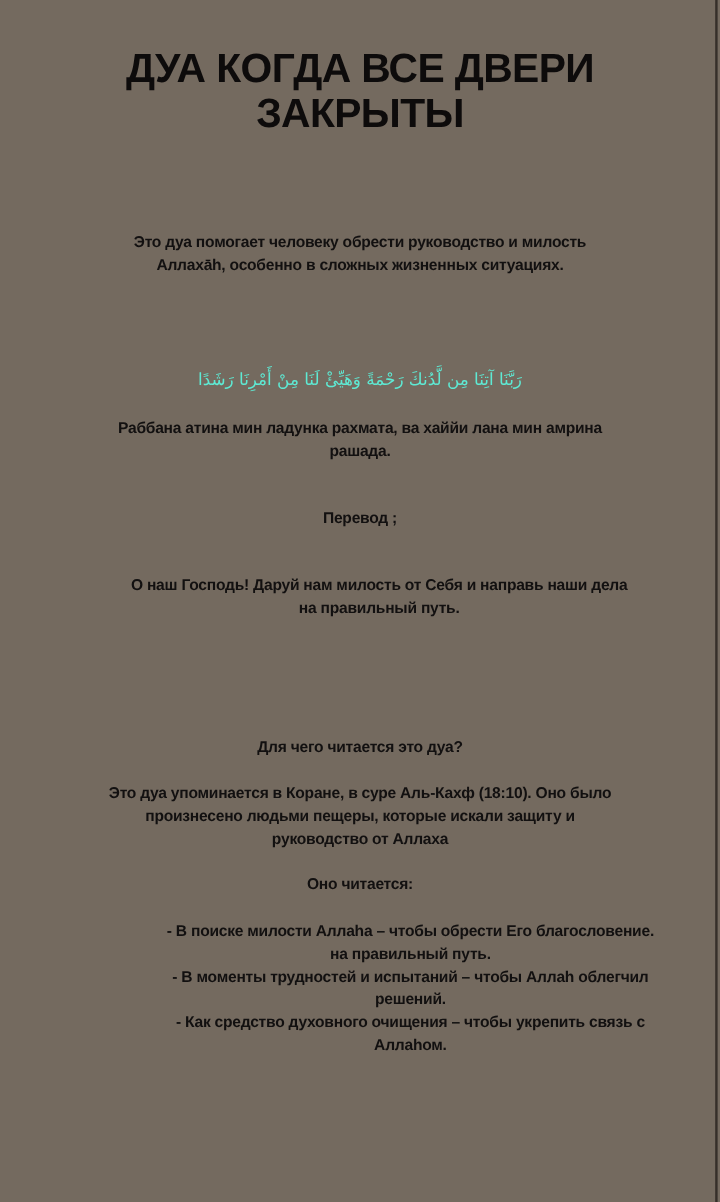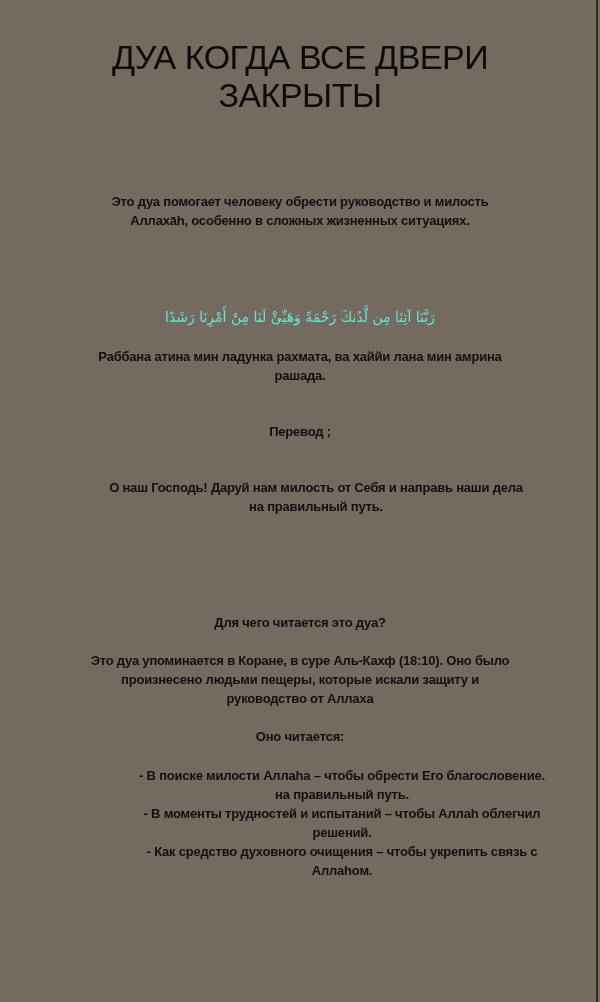--- a/index.html
+++ b/index.html
@@ -27,21 +27,21 @@
     .block {
       position: absolute;
       left: 0;
       width: 600px;
       text-align: center;
     }
     .title {
       top: 38px;
       font-size: 34px;
       line-height: 38px;
-      font-weight: normal;
+      font-weight: bold;
       letter-spacing: -0.5px;
       color: #0d0b0b;
       padding: 0 60px;
       box-sizing: border-box;
     }
     .title div { white-space: nowrap; }
     .text {
       font-size: 13px;
       font-weight: bold;
       line-height: 19px;

